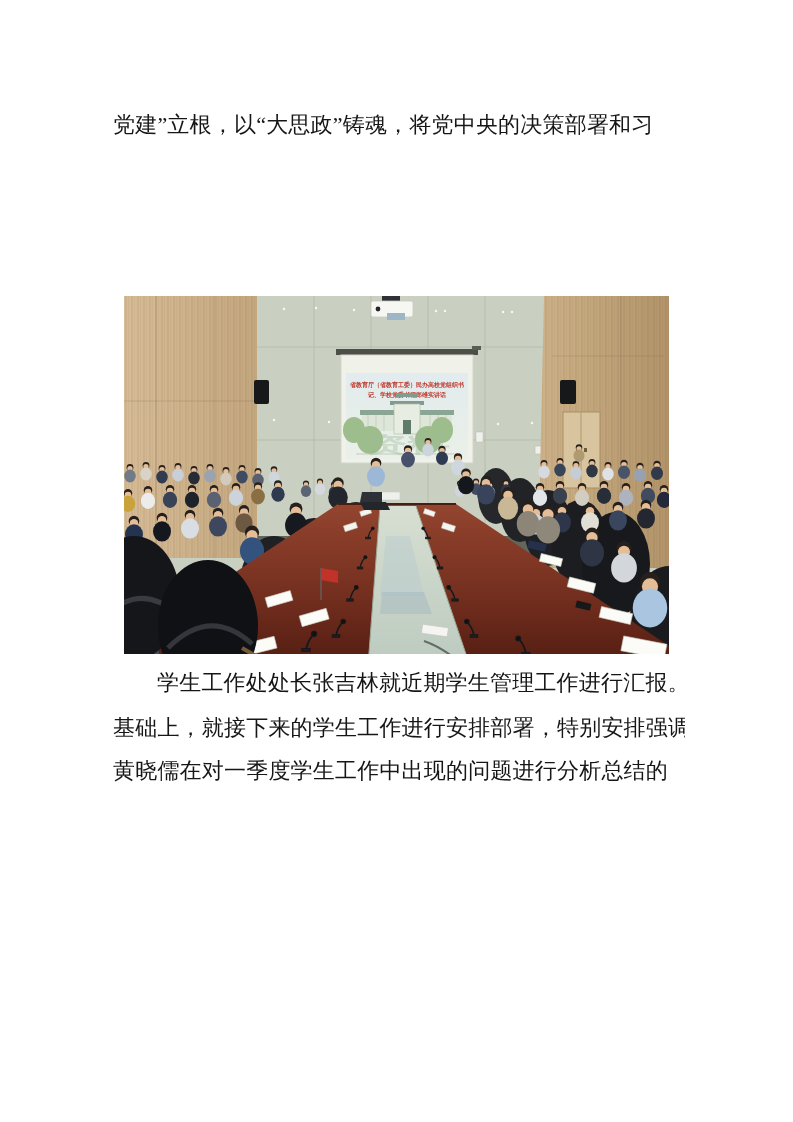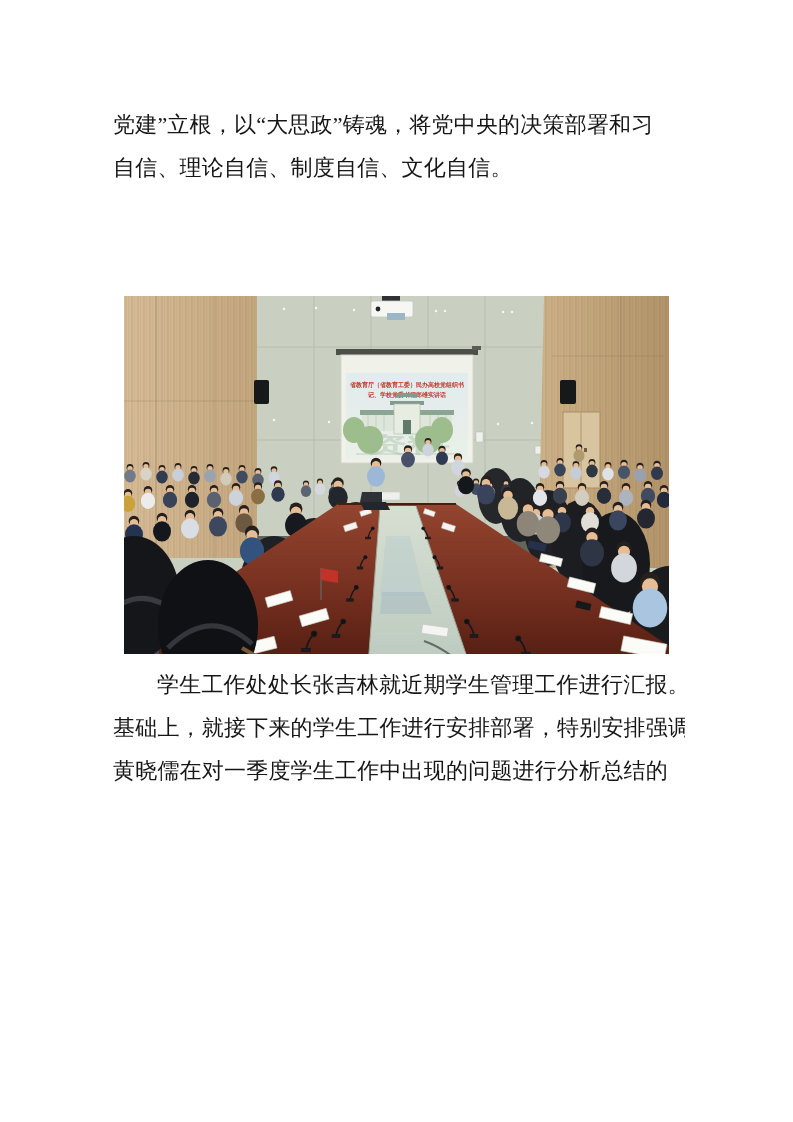--- a/index.html
+++ b/index.html
@@ -2,34 +2,33 @@
 <html><head>
 <meta charset="utf-8">
 <style>
   html,body{margin:0;padding:0;background:#ffffff;}
   body{width:793px;height:1122px;font-family:"Liberation Serif","DejaVu Serif",serif;}
   .page{position:relative;width:793px;height:1122px;background:#ffffff;overflow:hidden;margin-top:17px;}
   .para{position:absolute;left:113px;width:572px;font-size:22px;line-height:43px;color:#161616;}
   .para .line{height:43px;white-space:nowrap;overflow:hidden;letter-spacing:0.2px;}
   #p1{top:86px;}
   #p2{top:646px;}
-  #p2 .line.indent{text-indent:44px;}
+  #p2 .line.indent{text-indent:44px;font-family:Liberation Mono, monospace;}
   .photo{position:absolute;left:124px;top:279px;width:545px;height:358px;margin:0;overflow:hidden;background:#c9d0c1;}
   .photo svg{display:block;}
   .slide-title{font-family:"Liberation Sans","DejaVu Sans",sans-serif;font-weight:bold;}
   .wm{font-family:"Liberation Sans","DejaVu Sans",sans-serif;font-weight:bold;}
 </style>
 </head>
 <body>
 
 <div class="page">
 
   <div class="para" id="p1">
     <div class="line">党建”立根，以“大思政”铸魂，将党中央的决策部署和习</div>
-    <div class="line">自信、理论自信、制度自信、文化自信。</div>
   </div>
 
   <figure class="photo" aria-label="会议室照片：与会人员围坐长条会议桌两侧，投影幕布显示讲话标题">
     <svg width="545" height="358" viewBox="0 0 545 358" xmlns="http://www.w3.org/2000/svg">
       <defs>
         <linearGradient id="wl" x1="0" y1="0" x2="1" y2="0">
           <stop offset="0" stop-color="#d6bc97"></stop>
             <stop offset="1" stop-color="#c3a77f"></stop>
         </linearGradient>
         <linearGradient id="wr" x1="0" y1="0" x2="1" y2="0">

